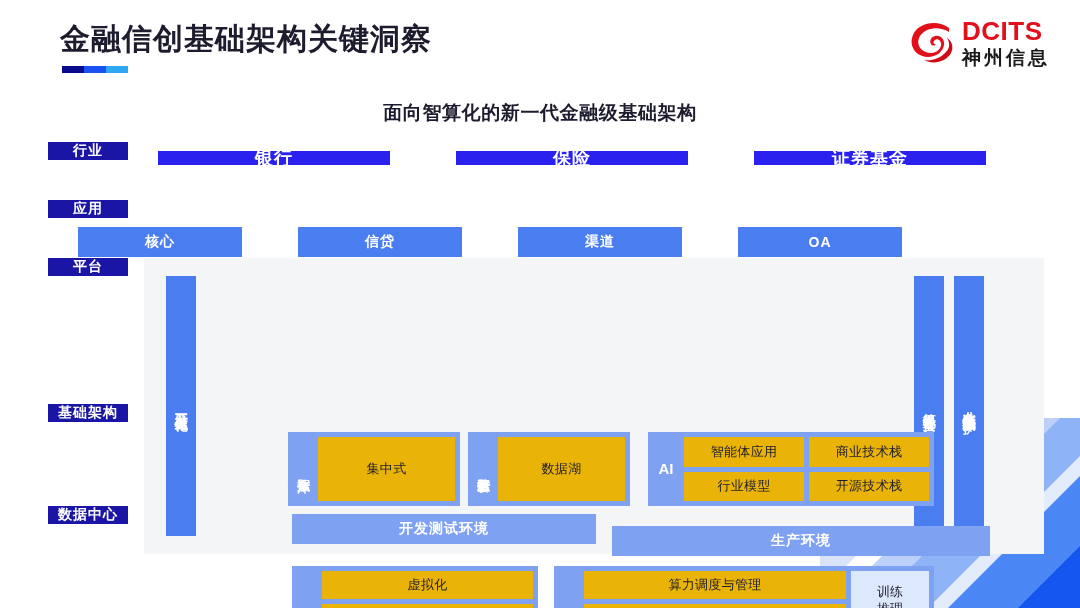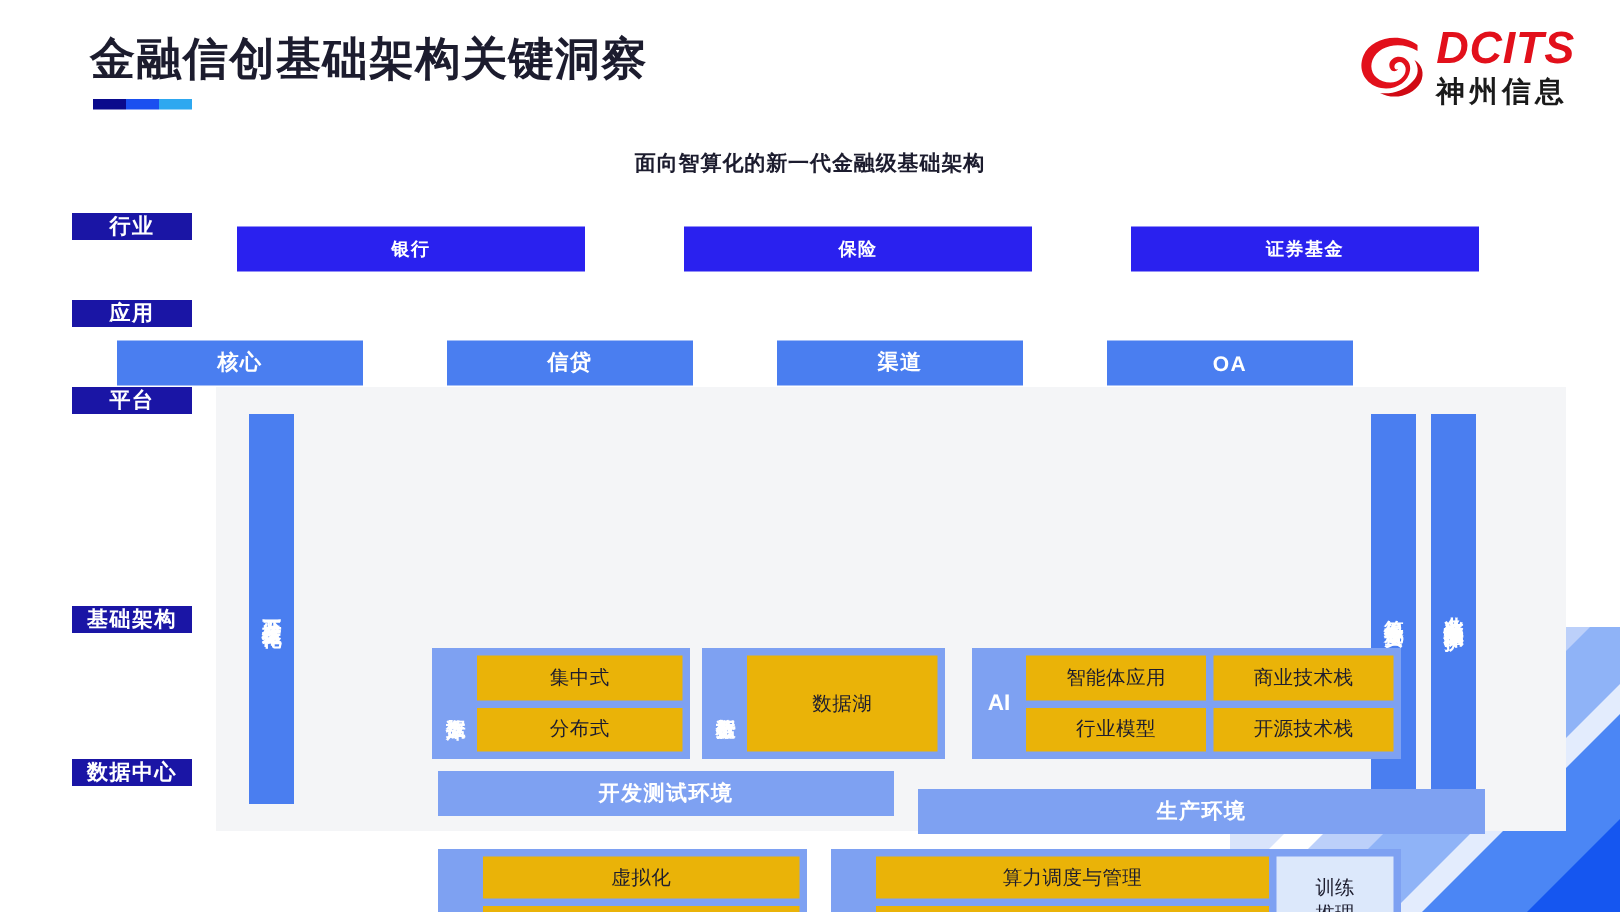--- a/index.html
+++ b/index.html
@@ -48,47 +48,47 @@
   }
   .title-rule { position: absolute; left: 62px; top: 66px; display: flex; }
   .title-rule i { display: block; height: 7px; }
   .tr1 { width: 22px; background: #0a0a8c; }
   .tr2 { width: 22px; background: #1a4ff0; }
   .tr3 { width: 22px; background: #2ea8f0; }
 
   .logo { position: absolute; right: 30px; top: 18px; display: flex; align-items: center; gap: 7px; }
   .logo-mark { width: 46px; height: 44px; }
   .logo-text { display: flex; flex-direction: column; line-height: 1; }
-  .logo-en { font-size: 30px; font-weight: bold; color: #e2101b; letter-spacing: 0.5px; font-style: italic; }
+  .logo-en { font-size: 26px; font-weight: bold; color: #e2101b; letter-spacing: 0.5px; }
   .logo-cn { font-size: 19px; font-weight: bold; color: #1a1a1a; letter-spacing: 3px; margin-top: 4px; }
 
   .subtitle {
     position: absolute; left: 0; top: 100px; width: 1080px;
-    text-align: center; font-size: 14px; font-weight: bold; color: #1c1c2e;
+    text-align: center; font-size: 19px; font-weight: bold; color: #1c1c2e;
     letter-spacing: 0.6px;
   }
 
   
   .diagram { position: absolute; left: 48px; top: 142px; width: 996px; height: 428px; }
 
   .row { position: absolute; left: 0; display: flex; align-items: flex-start; }
   .rail {
     width: 80px; background: #1a15a5; color: #ffffff;
     display: flex; align-items: center; justify-content: center;
     font-size: 14px; font-weight: bold; letter-spacing: 1px;
     flex: none;
   }
   .panel { margin-left: 16px; background: #f4f5f7; flex: 1; position: relative; }
 
   
   .row-industry { top: 0; width: 996px; height: 48px; }
   .industry-panel { display: flex; align-items: center; padding: 0 14px; gap: 0; }
   .ind-box {
-    height: 30px; background: #2a21ef; color: #fff;
-    font-size: 12px; font-weight: bold; letter-spacing: 1px;
+    height: 14px; background: #2a21ef; color: #fff;
+    font-size: 18px; font-weight: bold; letter-spacing: 1px;
     display: flex; align-items: center; justify-content: center;
     position: absolute; top: 9px;
   }
   .ind-0 { left: 14px;  width: 232px; }
   .ind-1 { left: 312px; width: 232px; }
   .ind-2 { left: 610px; width: 232px; }
 
   
   .row-app { top: 58px; width: 996px; height: 48px; flex-direction: column; }
   .app-panel { }
@@ -246,21 +246,20 @@
     </div>
 
     <div class="vbar vbar-devops">开发运维一体化</div>
     <div class="vbar vbar-sec">等保合规安全</div>
     <div class="vbar vbar-bcp">业务连续性及数据保护</div>
 
     <div class="group g-db">
       <div class="group-label">数据库</div>
       <div class="group-items">
         <div class="chip">集中式</div>
-        <div class="chip">分布式</div>
       </div>
     </div>
 
     <div class="group g-analysis">
       <div class="group-label">数据分析</div>
       <div class="group-items">
         <div class="chip">数据湖</div>
       </div>
     </div>
 

